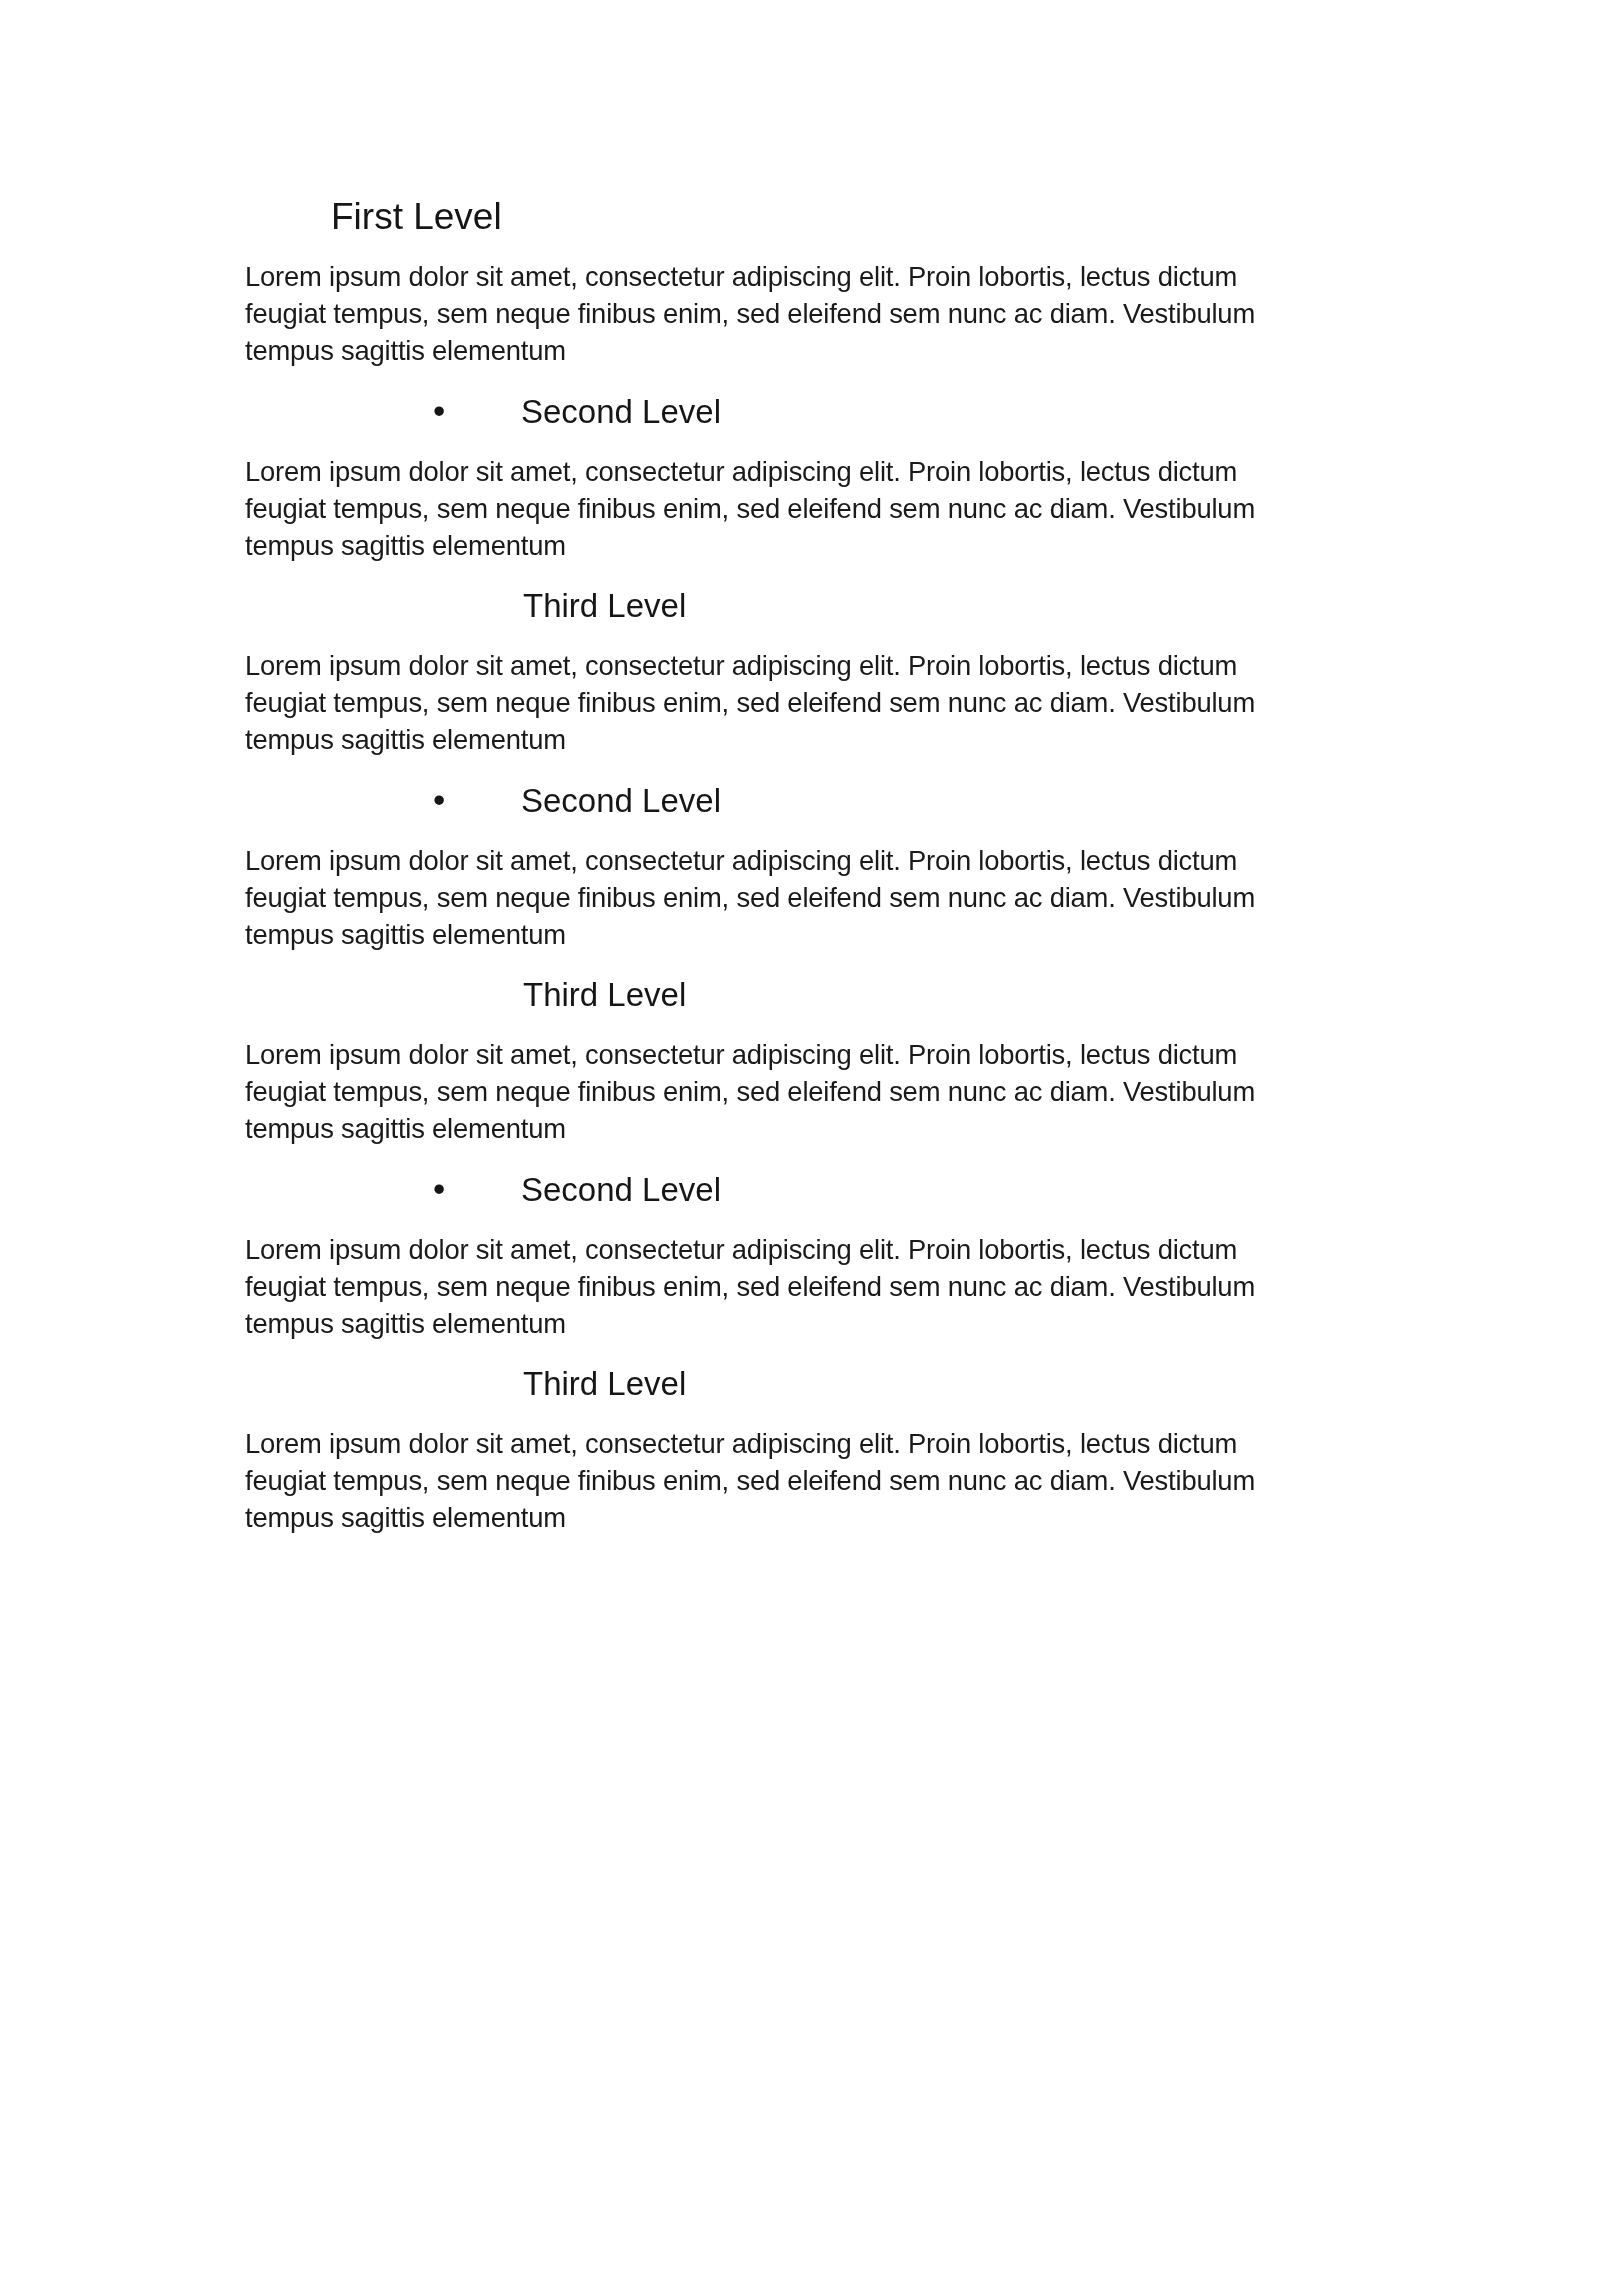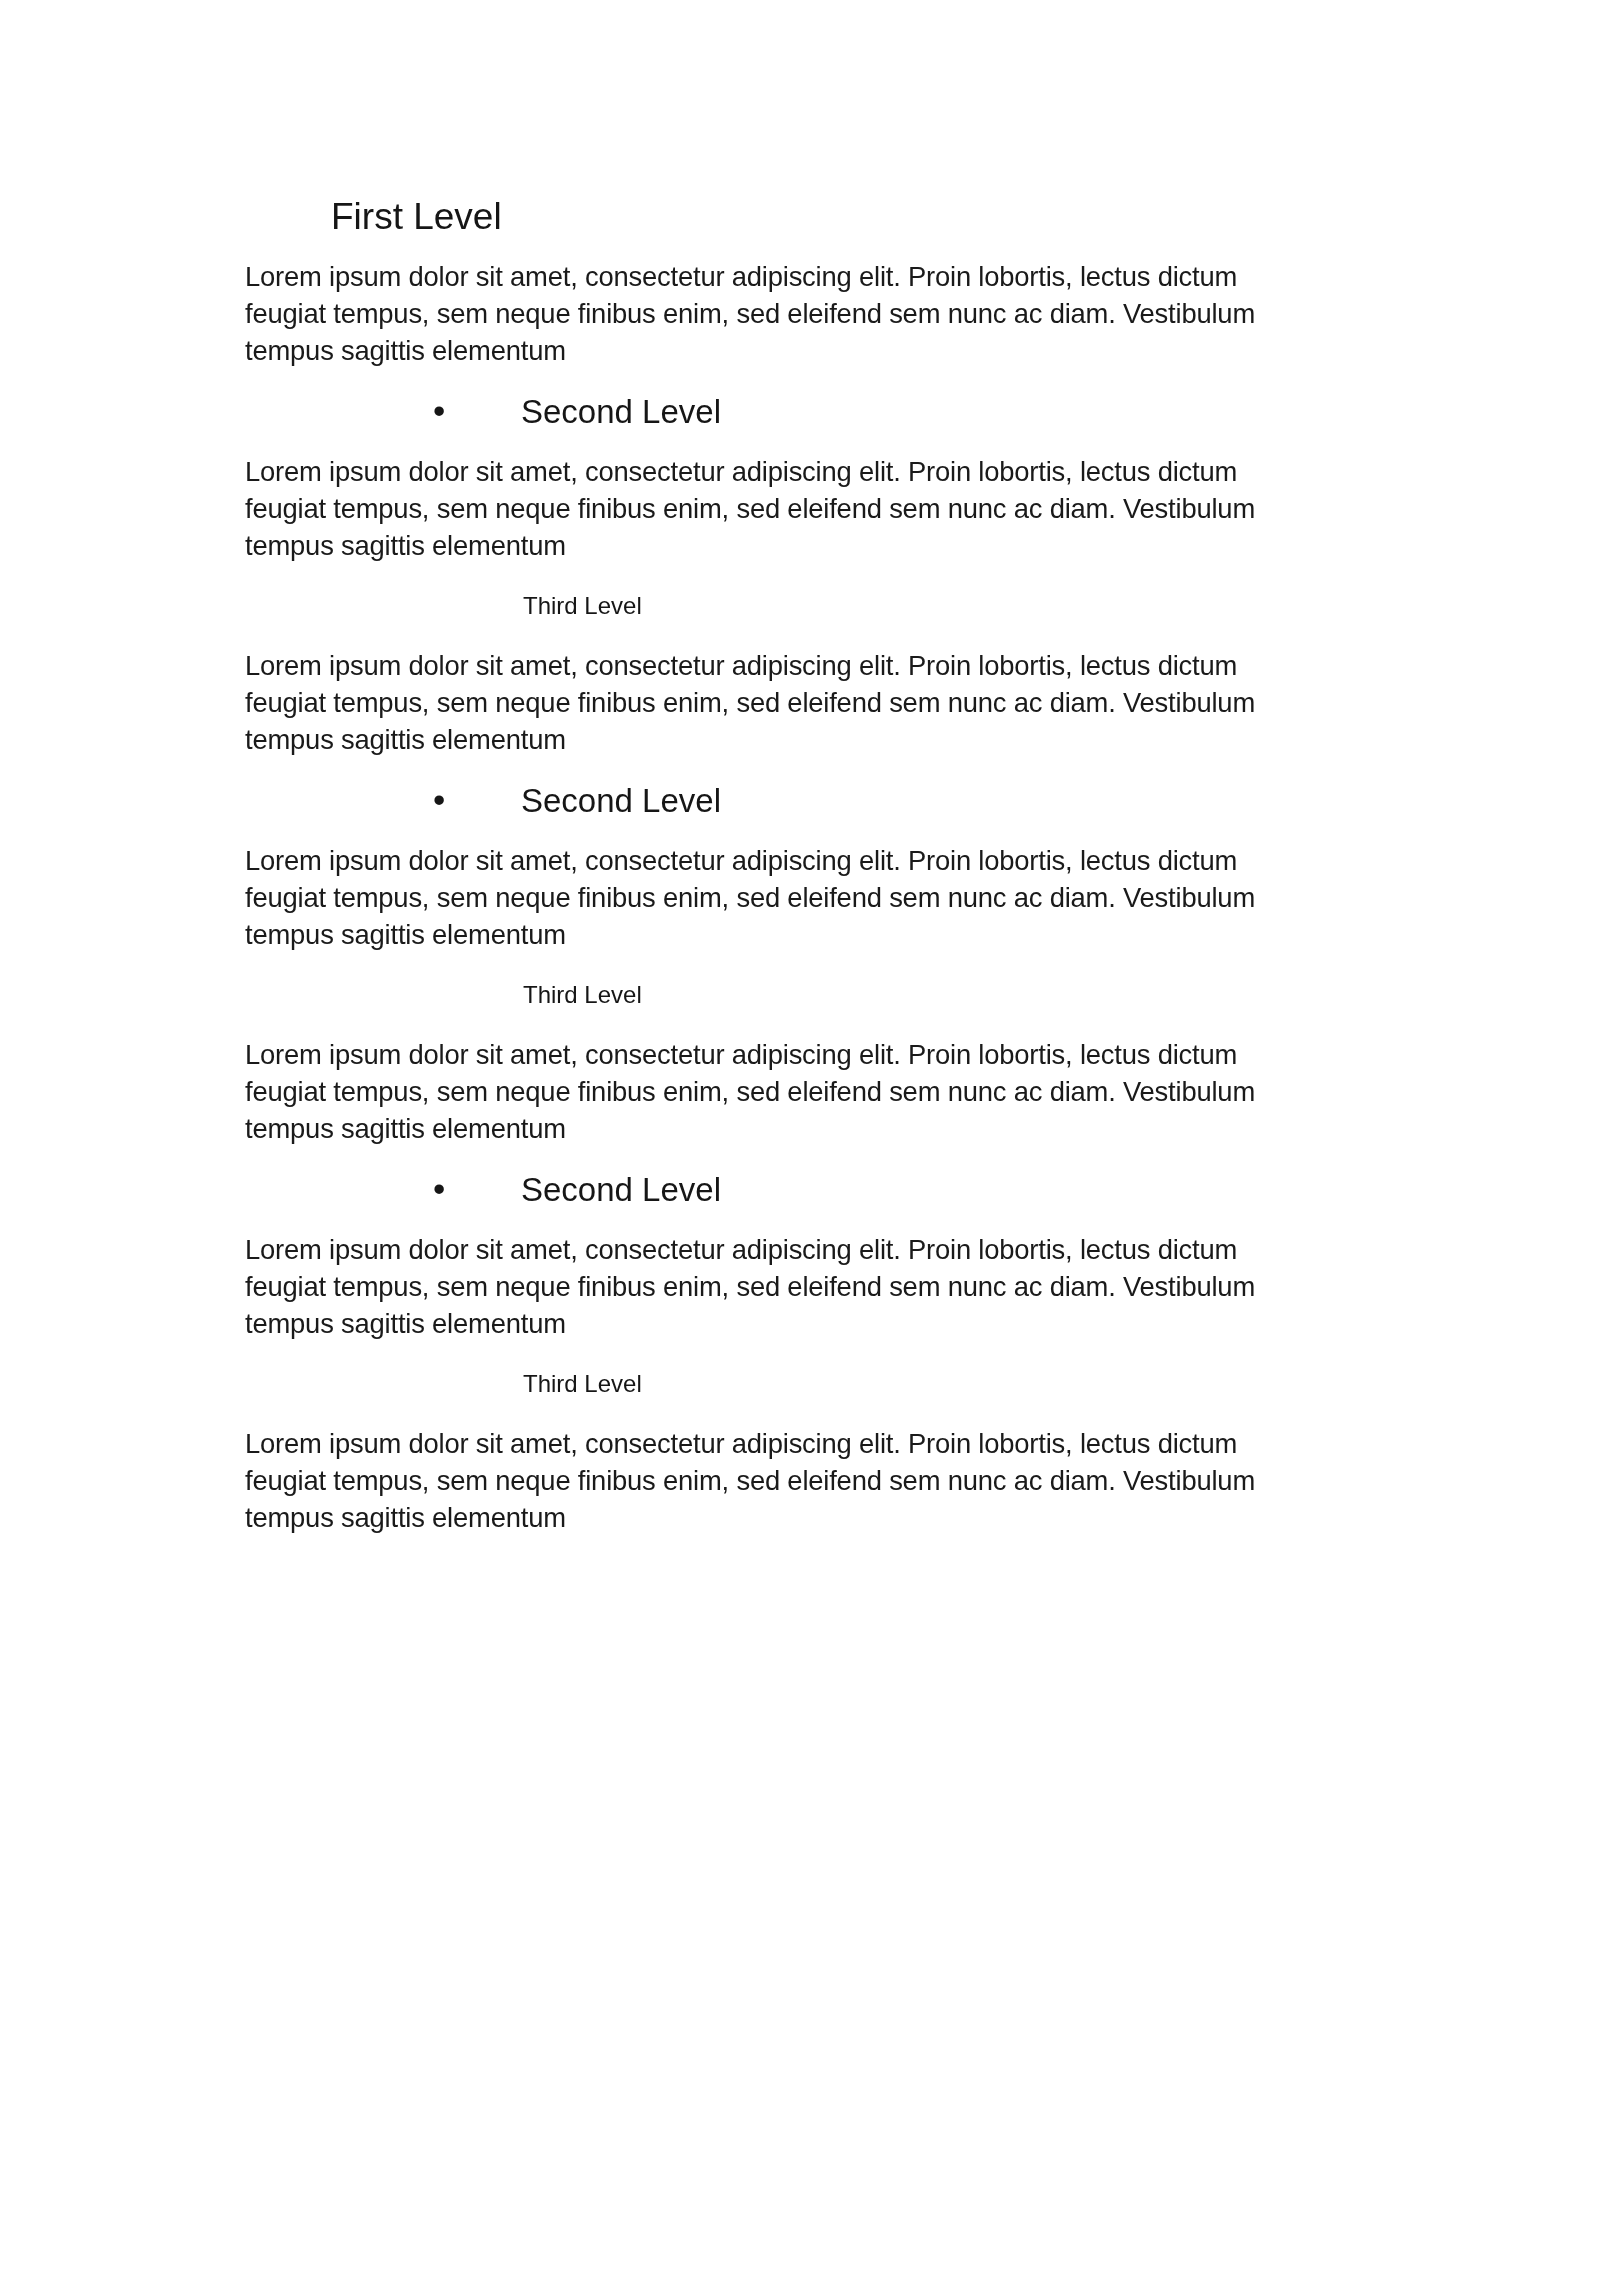--- a/index.html
+++ b/index.html
@@ -16,21 +16,21 @@
   }
   .heading {
     font-weight: 400;
     margin: 0;
     line-height: 59px;
     white-space: nowrap;
     color: #161616;
   }
   .h1 { font-size: 37px; padding-left: 98px; }
   .h2 { font-size: 33px; padding-left: 200px; }
-  .h3 { font-size: 24px; padding-left: 290px; }
+  .h3 { font-size: 33px; padding-left: 290px; }
   .bullet {
     display: inline-block;
     width: 88px;
     font-size: 35px;
     color: #161616;
   }
   .para {
     margin: 12px;
     font-size: 27.4px;
     line-height: 37px;

